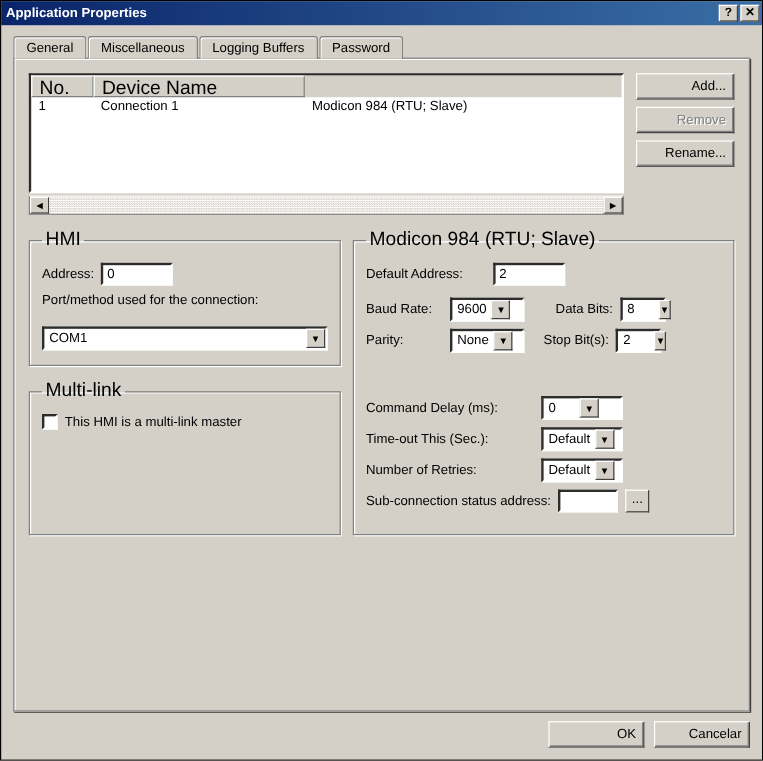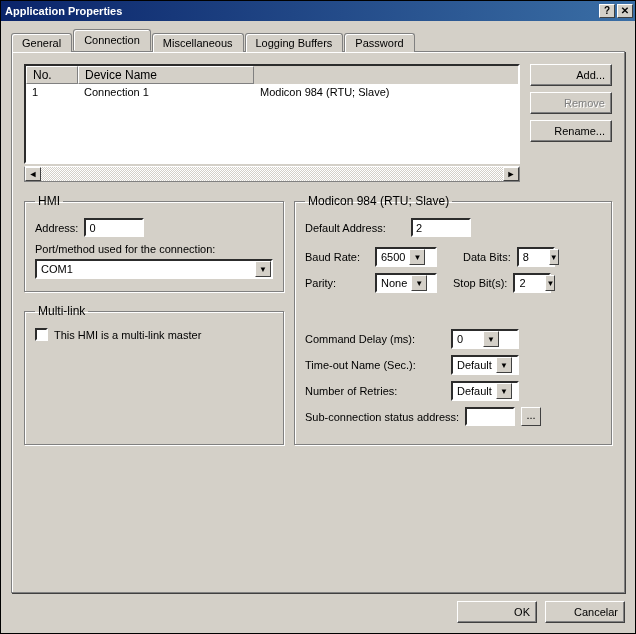--- a/index.html
+++ b/index.html
@@ -66,21 +66,21 @@
   background: #fff;
   border: 2px inset #fff;
   border-top-color: #808080; border-left-color: #808080;
   height: 100px;
 }
 .lv-header { display: flex; background: #d4d0c8; height: 18px; }
 .lv-col {
   border: 1px solid #fff;
   border-right-color: #808080; border-bottom-color: #808080;
   padding: 1px 6px;
-  font-size: 12px;
+  font-size: 16px;
 }
 .lv-row { display: flex; padding: 1px 0; }
 .lv-cell { padding: 1px 6px; font-size: 11px; }
 .col-no { width: 52px; }
 .col-dname { width: 176px; }
 .col-dtype { flex: 1; }
 .hscrollbar {
   height: 16px;
   background: #d4d0c8;
   display: flex;
@@ -107,21 +107,21 @@
   font-size: 11px;
   min-height: 22px;
 }
 .btn:disabled, .btn.disabled { color: #808080; text-shadow: 1px 1px 0 #fff; }
 fieldset {
   border: 1px solid #808080;
   box-shadow: inset 1px 1px 0 #fff, 1px 1px 0 #fff;
   padding: 10px 10px 12px 10px;
   margin: 0;
 }
-legend { font-size: 12px; padding: 0 3px; }
+legend { font-size: 16px; padding: 0 3px; }
 .mid-row { display: flex; gap: 10px; margin-top: 12px; }
 .left-col { width: 260px; display: flex; flex-direction: column; gap: 12px; }
 .right-col { flex: 1; }
 .form-row { display: flex; align-items: center; margin-bottom: 6px; gap: 6px; }
 .form-row label { white-space: nowrap; }
 .text-input {
   background: #fff;
   border: 2px inset #fff;
   border-top-color: #808080; border-left-color: #808080;
   font-size: 11px; padding: 1px 3px;
@@ -167,21 +167,20 @@
 
 <div class="window">
   <div class="titlebar">
     <span class="title">Application Properties</span>
     <div class="tbtn">?</div>
     <div class="tbtn">✕</div>
   </div>
   <div class="content">
     <div class="tabs">
       <div class="tab">General</div>
-      <div class="tab active">Connection</div>
       <div class="tab">Miscellaneous</div>
       <div class="tab">Logging Buffers</div>
       <div class="tab">Password</div>
     </div>
     <div class="tabpane">
 
       <div class="top-row">
         <div class="listwrap">
           <div class="listview">
             <div class="lv-header">
@@ -209,21 +208,21 @@
 
       <div class="mid-row">
         <div class="left-col">
           <fieldset>
             <legend>HMI</legend>
             <div class="form-row">
               <label>Address:</label>
               <input class="text-input" style="width: 60px;" value="0">
             </div>
             <div style="margin-top:6px">Port/method used for the connection:</div>
-            <div class="select" style="width:100%;margin-top:4px">
+            <div class="select" style="width:100%;margin-top:16px">
               <span class="sel-text" style="flex:1">COM1</span>
               <span class="sel-arrow">▼</span>
             </div>
           </fieldset>
 
           <fieldset style="flex:1">
             <legend>Multi-link</legend>
             <div class="form-row">
               <span class="checkbox"></span>
               <label>This HMI is a multi-link master</label>
@@ -236,21 +235,21 @@
             <legend>Modicon 984 (RTU; Slave)</legend>
 
             <div class="form-row">
               <label style="width:100px">Default Address:</label>
               <input class="text-input" style="width: 60px;" value="2">
             </div>
 
             <div class="form-row" style="margin-top:10px">
               <label style="width:64px">Baud Rate:</label>
               <div class="select" style="width:62px">
-                <span class="sel-text">6500</span>
+                <span class="sel-text">9600</span>
                 <span class="sel-arrow">▼</span>
               </div>
               <label style="margin-left:20px">Data Bits:</label>
               <div class="select" style="width:38px">
                 <span class="sel-text">8</span>
                 <span class="sel-arrow">▼</span>
               </div>
             </div>
 
             <div class="form-row">
@@ -270,21 +269,21 @@
 
             <div class="form-row">
               <label>Command Delay (ms):</label>
               <div class="select" style="width:68px">
                 <span class="sel-text">0</span>
                 <span class="sel-arrow">▼</span>
               </div>
             </div>
 
             <div class="form-row">
-              <label>Time-out Name (Sec.):</label>
+              <label>Time-out This (Sec.):</label>
               <div class="select" style="width:68px">
                 <span class="sel-text">Default</span>
                 <span class="sel-arrow">▼</span>
               </div>
             </div>
 
             <div class="form-row">
               <label>Number of Retries:</label>
               <div class="select" style="width:68px">
                 <span class="sel-text">Default</span>

